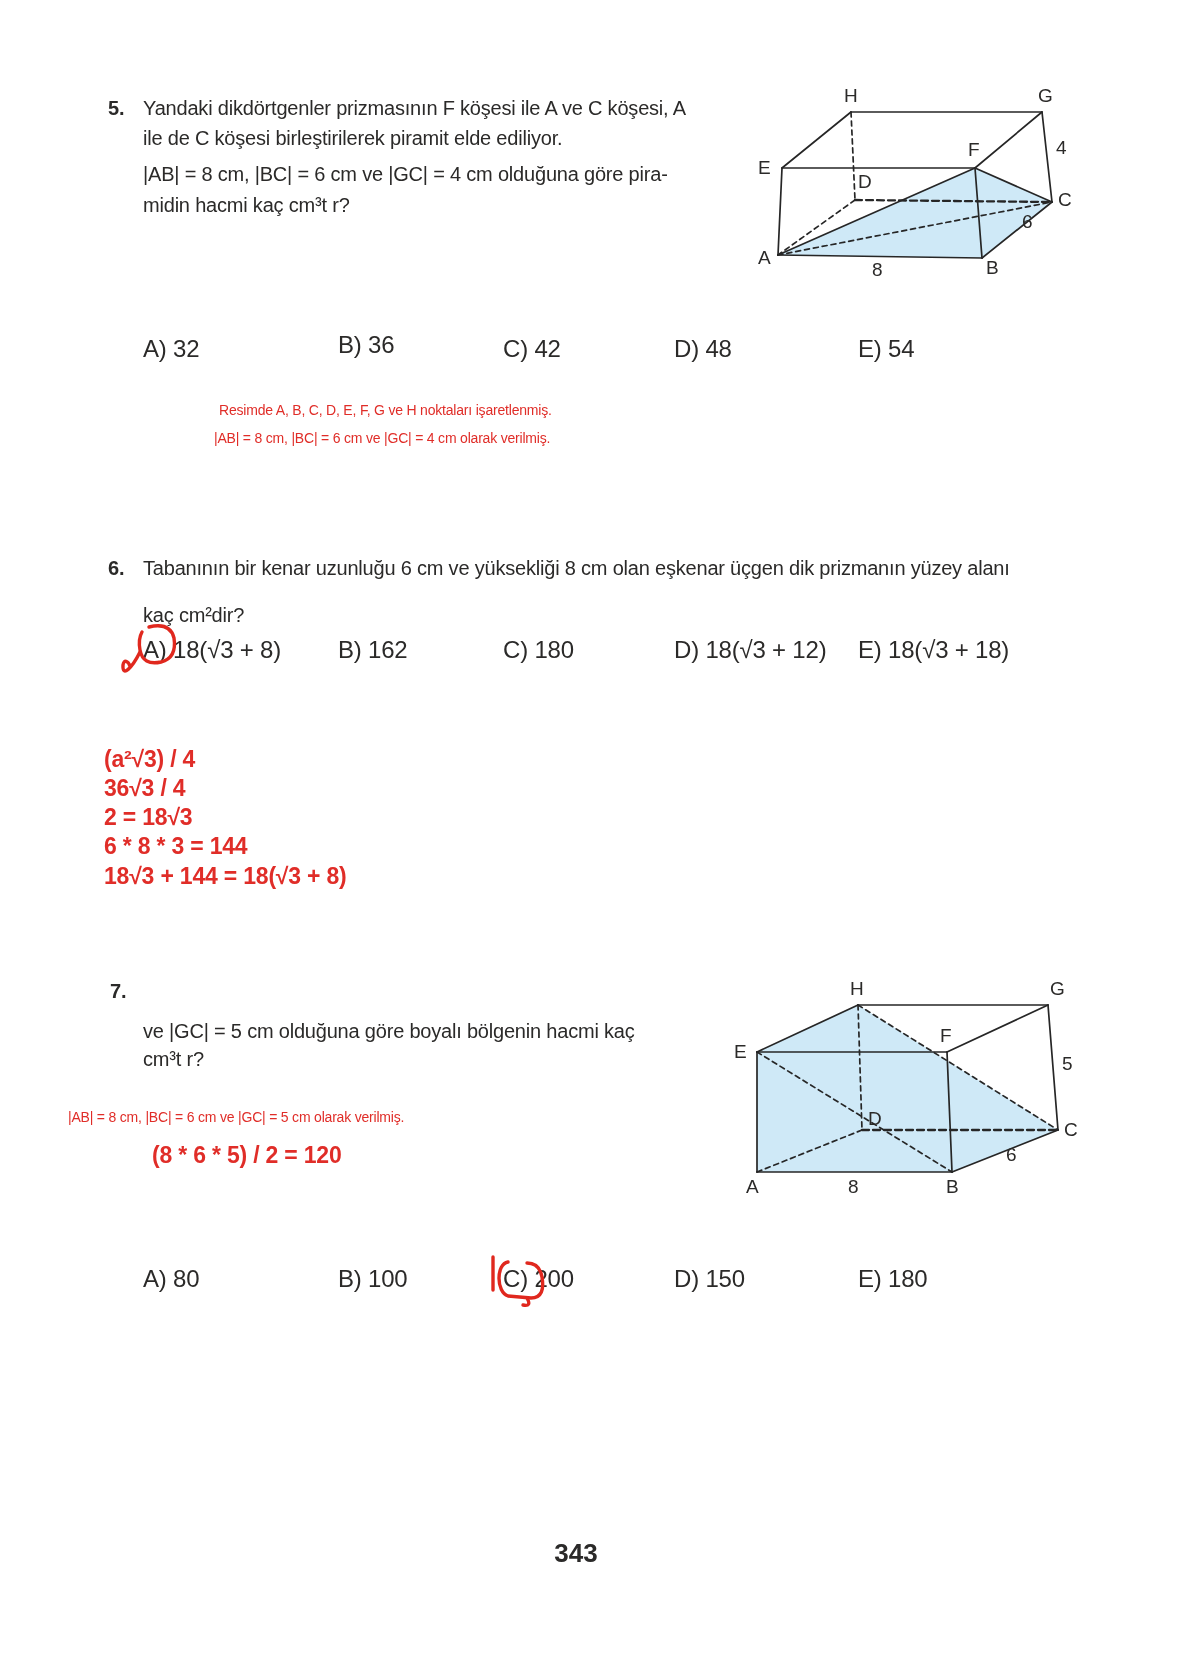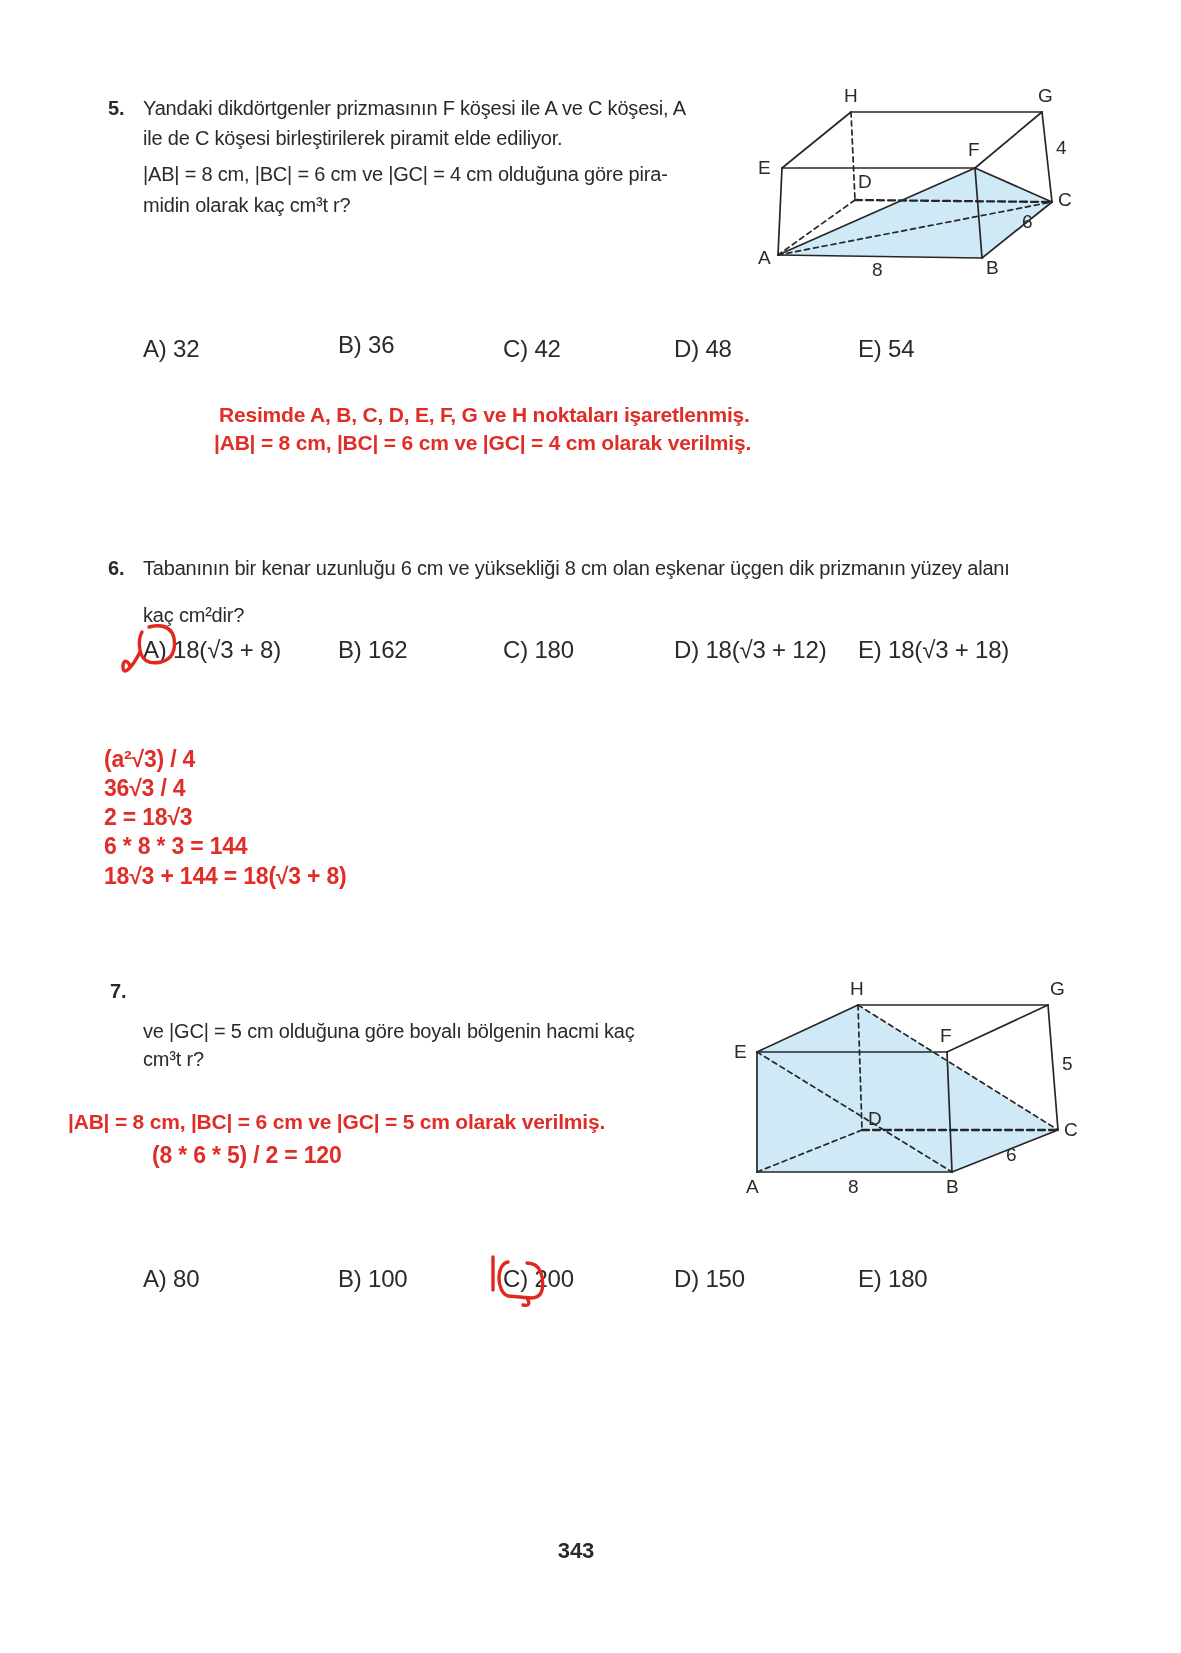--- a/index.html
+++ b/index.html
@@ -3,41 +3,41 @@
 <meta charset="utf-8">
 <style>
   html,body{margin:0;padding:0;background:#ffffff;}
   .page{position:relative;width:1181px;height:1653px;background:#ffffff;overflow:hidden;
         font-family:"Liberation Sans",sans-serif;color:#2b2a29;}
   .t{position:absolute;white-space:nowrap;line-height:1.25;}
   .q{font-size:20px;letter-spacing:-0.2px;}
   .num{font-weight:bold;}
   .opt{font-size:24px;letter-spacing:-0.2px;}
   .red{color:#e02d28;}
-  .note{font-size:21px;font-weight:700;letter-spacing:-0.2px;}
+  .note{font-size:14px;font-weight:400;letter-spacing:-0.2px;}
   .work{font-size:23px;font-weight:600;letter-spacing:-0.2px;}
-  .pageno{font-size:22px;font-weight:bold;}
+  .pageno{font-size:26px;font-weight:bold;}
   svg{position:absolute;overflow:visible;}
   .edge{stroke:#262626;stroke-width:1.7;fill:none;stroke-linecap:round;}
   .dash{stroke-dasharray:5 4;}
   .dashbold{stroke-width:2.3;stroke-dasharray:7 4;}
   .shade{fill:#cfe9f7;stroke:none;}
   .vlabel{font-size:19px;fill:#2b2a29;font-family:"Liberation Sans",sans-serif;}
   .anno{stroke:#e0281e;stroke-width:3.4;fill:none;stroke-linecap:round;stroke-linejoin:round;}
 </style>
 </head>
 <body>
 
 <div class="page">
 
   <div class="t q num" style="left:108px;top:96px">5.</div>
   <div class="t q" style="left:143px;top:96px">Yandaki dikdörtgenler prizmasının F köşesi ile A ve C köşesi, A</div>
   <div class="t q" style="left:143px;top:126px">ile de C köşesi birleştirilerek piramit elde ediliyor.</div>
   <div class="t q" style="left:143px;top:162px">|AB| = 8 cm, |BC| = 6 cm ve |GC| = 4 cm olduğuna göre pira-</div>
-  <div class="t q" style="left:143px;top:193px">midin olarak kaç cm³t r?</div>
+  <div class="t q" style="left:143px;top:193px">midin hacmi kaç cm³t r?</div>
 
   <svg style="left:706px;top:80px" width="380" height="200" viewBox="0 0 380 200">
     <polygon class="shade" points="72,175 269,88 346,122 276,178"></polygon>
     <g class="edge">
       <line x1="76" y1="88" x2="145" y2="32"></line>
       <line x1="145" y1="32" x2="336" y2="32"></line>
       <line x1="336" y1="32" x2="346" y2="122"></line>
       <line x1="269" y1="88" x2="336" y2="32"></line>
       <line x1="76" y1="88" x2="269" y2="88"></line>
       <line x1="76" y1="88" x2="72" y2="175"></line>

